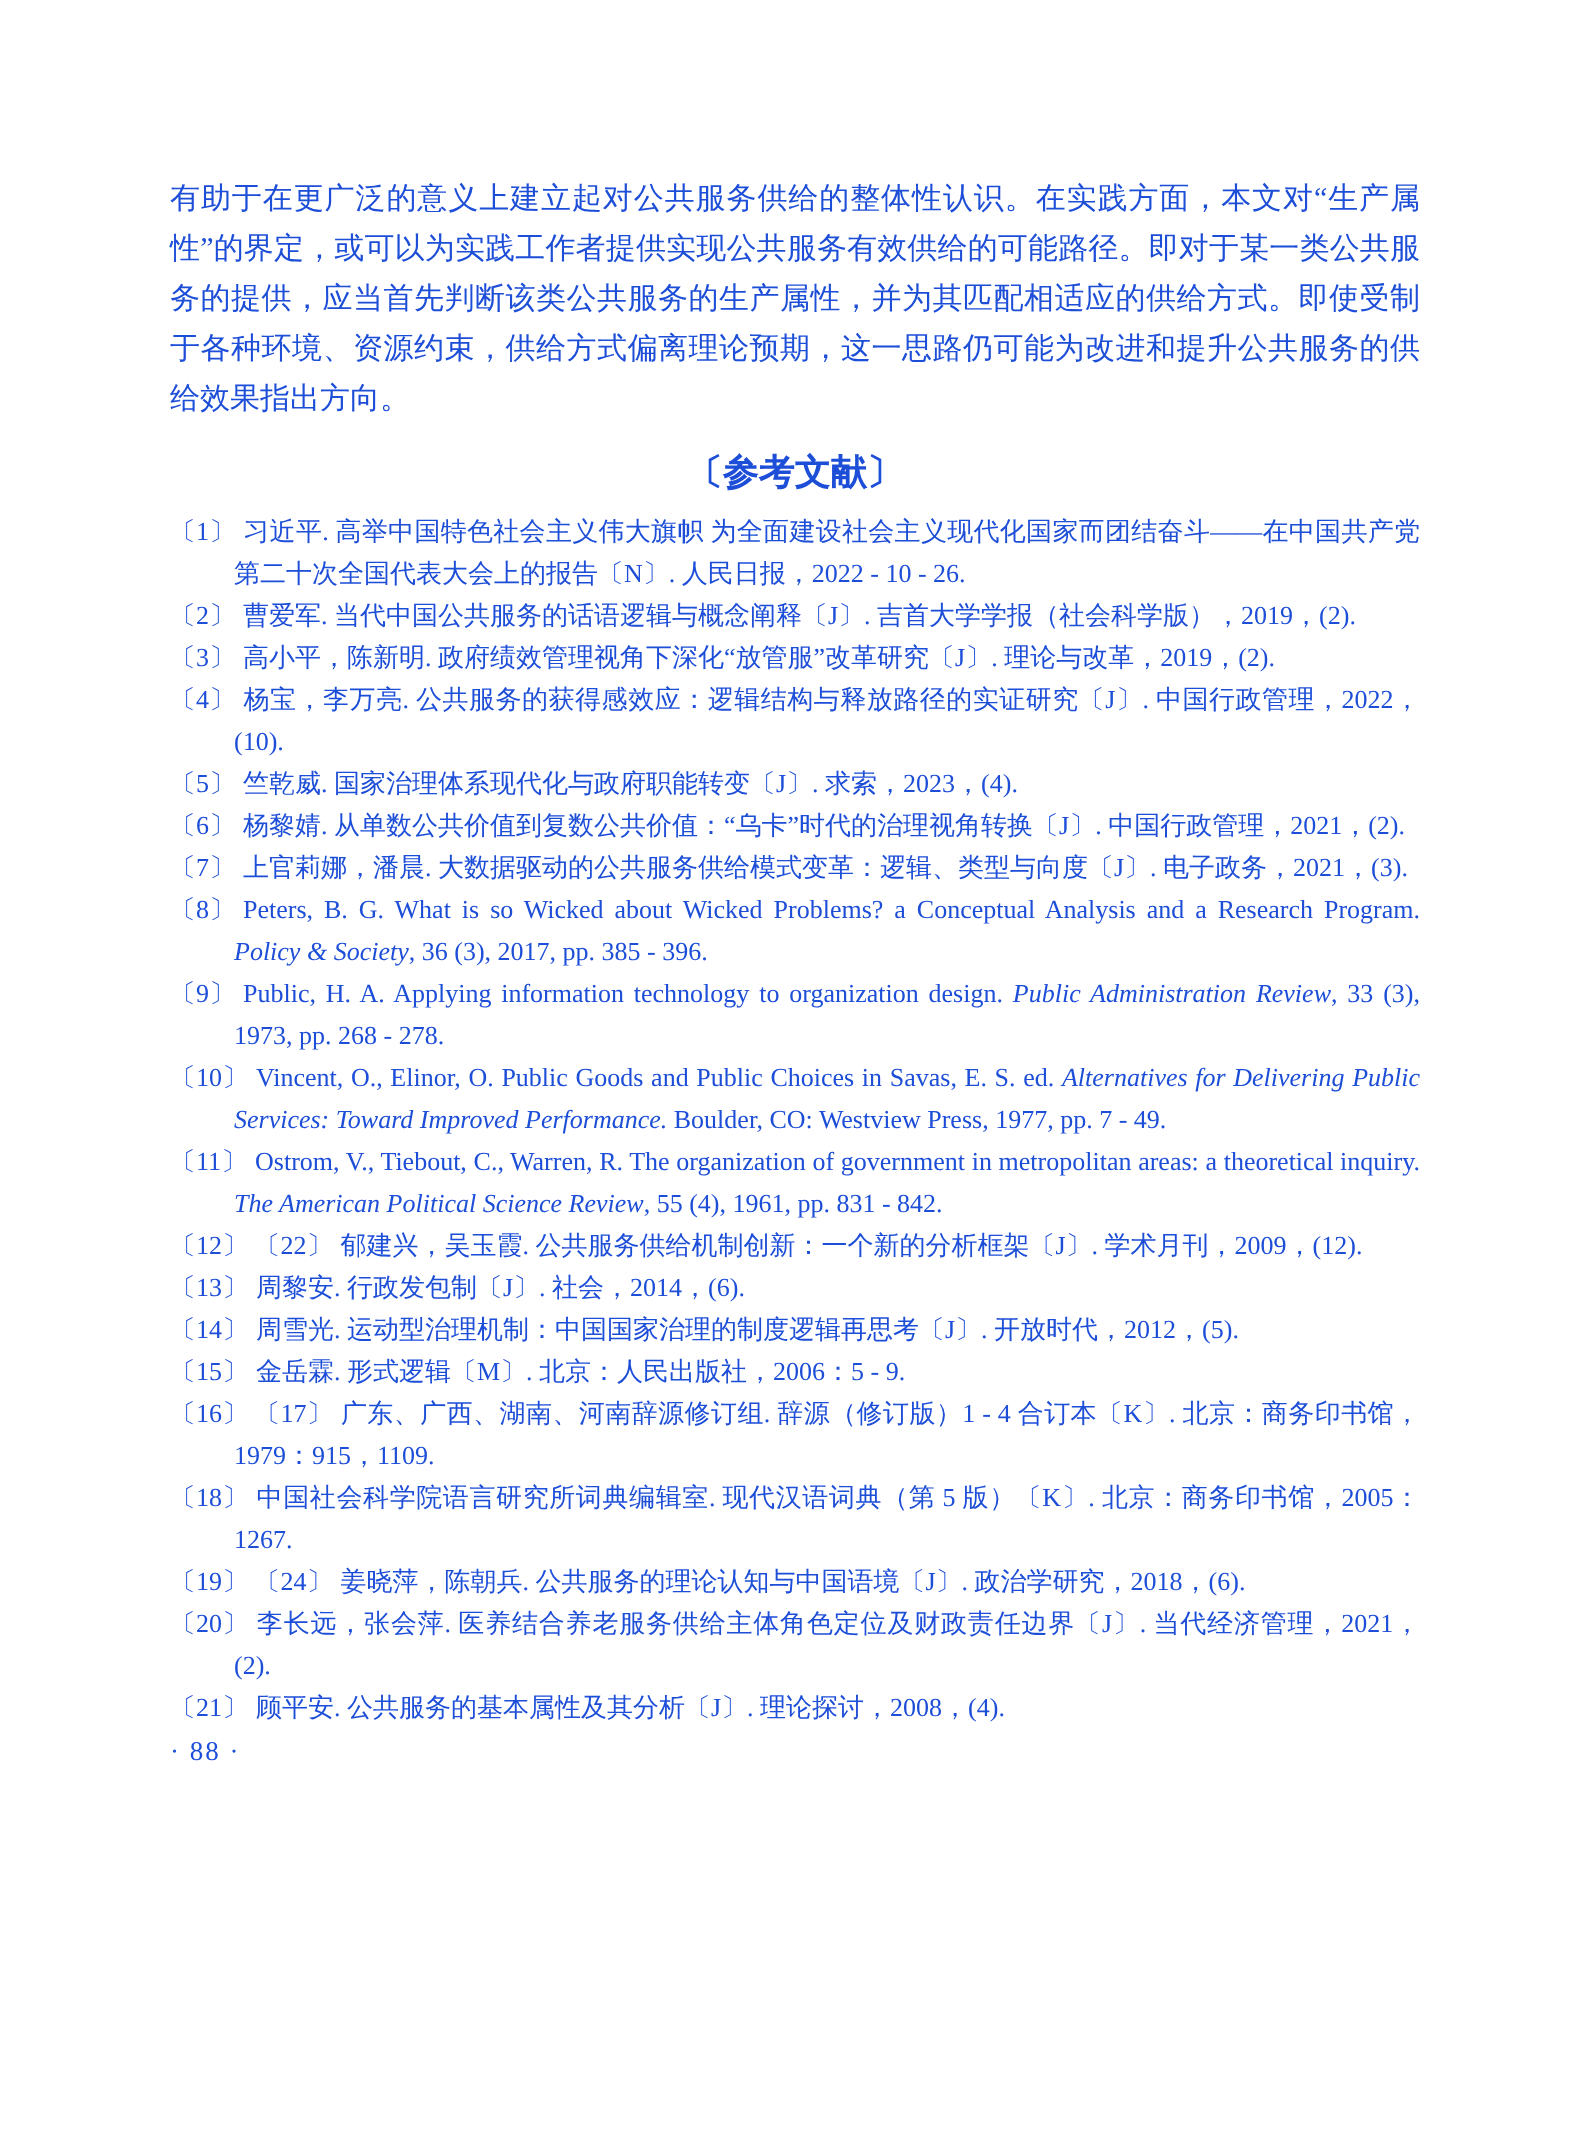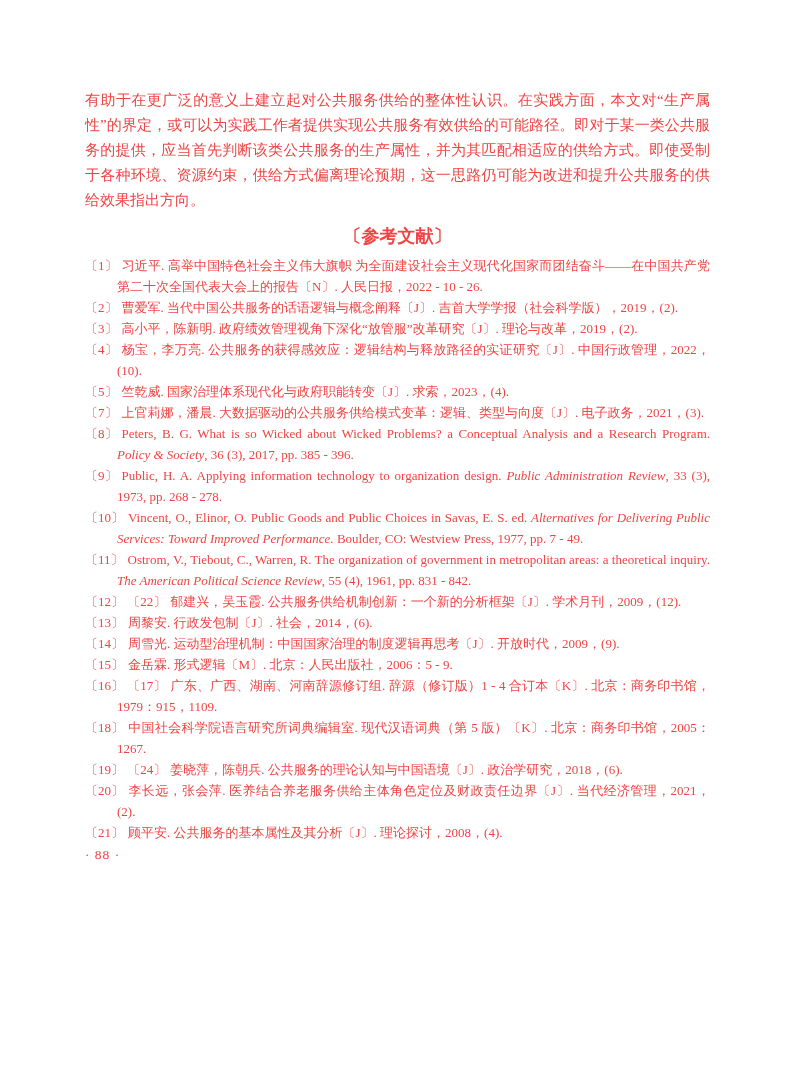--- a/index.html
+++ b/index.html
@@ -3,21 +3,21 @@
 <meta charset="utf-8">
 <style>
   * { margin: 0; padding: 0; box-sizing: border-box; }
   html, body { background: #ffffff; }
   .page {
     position: relative;
     width: 794px;
     height: 1077px;
     margin: 0 auto;
     background: #ffffff;
-    color: #ef4444;
+    color: #1d4ed8;
     font-family: "Liberation Serif", "DejaVu Serif", serif;
     overflow: hidden;
   }
   .content { padding: 88px 84px 0 85px; }
   .closing-paragraph {
     font-size: 15px;
     line-height: 25px;
     text-align: justify;
   }
   .refs-title {
@@ -55,28 +55,29 @@
 <div class="page">
   <div class="content">
     <p class="closing-paragraph">有助于在更广泛的意义上建立起对公共服务供给的整体性认识。在实践方面，本文对“生产属性”的界定，或可以为实践工作者提供实现公共服务有效供给的可能路径。即对于某一类公共服务的提供，应当首先判断该类公共服务的生产属性，并为其匹配相适应的供给方式。即使受制于各种环境、资源约束，供给方式偏离理论预期，这一思路仍可能为改进和提升公共服务的供给效果指出方向。</p>
     <h2 class="refs-title">〔参考文献〕</h2>
     <div class="refs">
         <div class="ref"><span class="ref-label">〔1〕</span><span>习近平. 高举中国特色社会主义伟大旗帜 为全面建设社会主义现代化国家而团结奋斗——在中国共产党第二十次全国代表大会上的报告〔N〕. 人民日报，2022 - 10 - 26.</span></div>
         <div class="ref"><span class="ref-label">〔2〕</span><span>曹爱军. 当代中国公共服务的话语逻辑与概念阐释〔J〕. 吉首大学学报（社会科学版），2019，(2).</span></div>
         <div class="ref"><span class="ref-label">〔3〕</span><span>高小平，陈新明. 政府绩效管理视角下深化“放管服”改革研究〔J〕. 理论与改革，2019，(2).</span></div>
         <div class="ref"><span class="ref-label">〔4〕</span><span>杨宝，李万亮. 公共服务的获得感效应：逻辑结构与释放路径的实证研究〔J〕. 中国行政管理，2022，(10).</span></div>
         <div class="ref"><span class="ref-label">〔5〕</span><span>竺乾威. 国家治理体系现代化与政府职能转变〔J〕. 求索，2023，(4).</span></div>
+        <div class="ref"><span class="ref-label">〔6〕</span><span>杨黎婧. 从单数公共价值到复数公共价值：“乌卡”时代的治理视角转换〔J〕. 中国行政管理，2021，(2).</span></div>
         <div class="ref"><span class="ref-label">〔7〕</span><span>上官莉娜，潘晨. 大数据驱动的公共服务供给模式变革：逻辑、类型与向度〔J〕. 电子政务，2021，(3).</span></div>
         <div class="ref"><span class="ref-label">〔8〕</span><span>Peters, B. G. What is so Wicked about Wicked Problems? a Conceptual Analysis and a Research Program. </span><span class="italic">Policy &amp; Society</span><span>, 36 (3), 2017, pp. 385 - 396.</span></div>
         <div class="ref"><span class="ref-label">〔9〕</span><span>Public, H. A. Applying information technology to organization design. </span><span class="italic">Public Administration Review</span><span>, 33 (3), 1973, pp. 268 - 278.</span></div>
         <div class="ref"><span class="ref-label">〔10〕</span><span>Vincent, O., Elinor, O. Public Goods and Public Choices in Savas, E. S. ed. </span><span class="italic">Alternatives for Delivering Public Services: Toward Improved Performance.</span><span> Boulder, CO: Westview Press, 1977, pp. 7 - 49.</span></div>
         <div class="ref"><span class="ref-label">〔11〕</span><span>Ostrom, V., Tiebout, C., Warren, R. The organization of government in metropolitan areas: a theoretical inquiry. </span><span class="italic">The American Political Science Review</span><span>, 55 (4), 1961, pp. 831 - 842.</span></div>
         <div class="ref"><span class="ref-label">〔12〕 〔22〕</span><span>郁建兴，吴玉霞. 公共服务供给机制创新：一个新的分析框架〔J〕. 学术月刊，2009，(12).</span></div>
         <div class="ref"><span class="ref-label">〔13〕</span><span>周黎安. 行政发包制〔J〕. 社会，2014，(6).</span></div>
-        <div class="ref"><span class="ref-label">〔14〕</span><span>周雪光. 运动型治理机制：中国国家治理的制度逻辑再思考〔J〕. 开放时代，2009，(9).</span></div>
+        <div class="ref"><span class="ref-label">〔14〕</span><span>周雪光. 运动型治理机制：中国国家治理的制度逻辑再思考〔J〕. 开放时代，2012，(5).</span></div>
         <div class="ref"><span class="ref-label">〔15〕</span><span>金岳霖. 形式逻辑〔M〕. 北京：人民出版社，2006：5 - 9.</span></div>
         <div class="ref"><span class="ref-label">〔16〕 〔17〕</span><span>广东、广西、湖南、河南辞源修订组. 辞源（修订版）1 - 4 合订本〔K〕. 北京：商务印书馆，1979：915，1109.</span></div>
         <div class="ref"><span class="ref-label">〔18〕</span><span>中国社会科学院语言研究所词典编辑室. 现代汉语词典（第 5 版）〔K〕. 北京：商务印书馆，2005：1267.</span></div>
         <div class="ref"><span class="ref-label">〔19〕 〔24〕</span><span>姜晓萍，陈朝兵. 公共服务的理论认知与中国语境〔J〕. 政治学研究，2018，(6).</span></div>
         <div class="ref"><span class="ref-label">〔20〕</span><span>李长远，张会萍. 医养结合养老服务供给主体角色定位及财政责任边界〔J〕. 当代经济管理，2021，(2).</span></div>
         <div class="ref"><span class="ref-label">〔21〕</span><span>顾平安. 公共服务的基本属性及其分析〔J〕. 理论探讨，2008，(4).</span></div>
       </div>
     <div class="page-number">· 88 ·</div>
   </div>
 </div>

